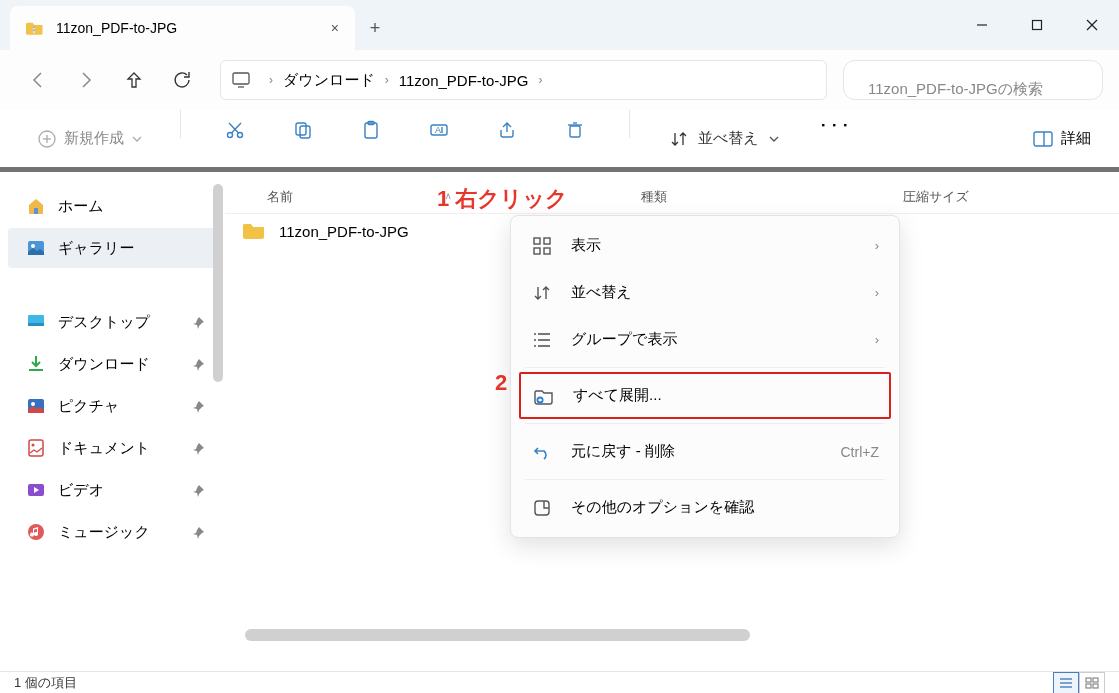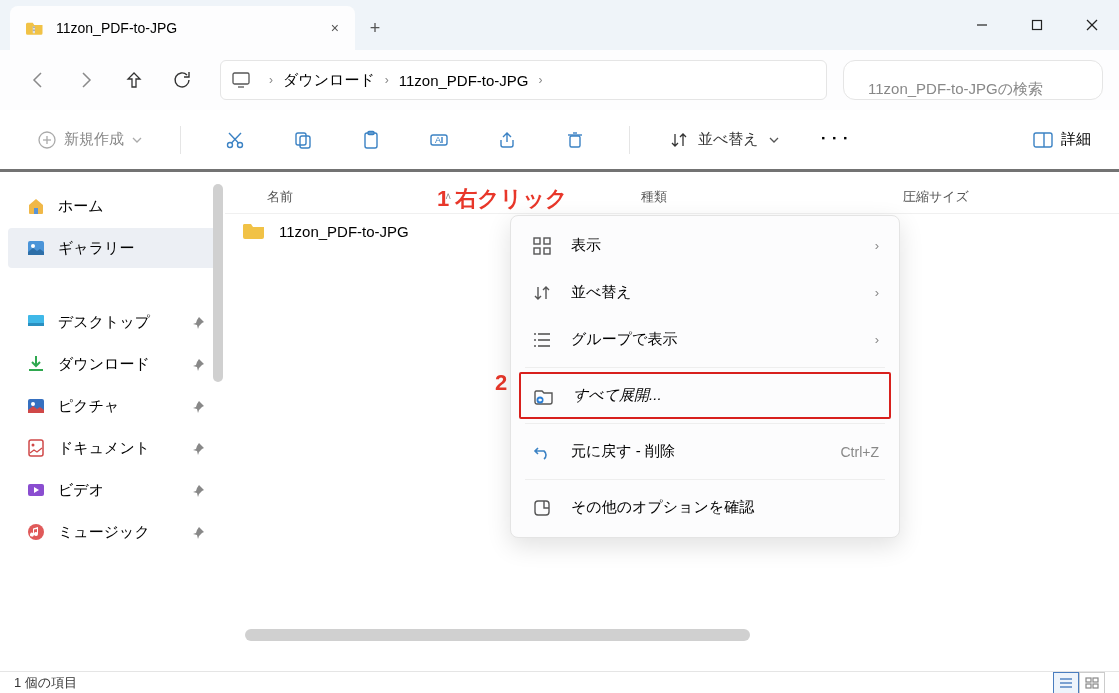--- a/index.html
+++ b/index.html
@@ -20,21 +20,21 @@
 .navbar { height: 60px; background: #fdfdfe; display: flex; align-items: center; padding: 0 16px; gap: 4px; }
 .nav-btn { width: 44px; height: 40px; display: flex; align-items: center; justify-content: center; color: #888; cursor: pointer; border-radius: 4px; }
 .nav-btn.enabled { color: #333; }
 .breadcrumb { flex: 1; height: 40px; border: 1px solid #e5e5e5; border-radius: 6px; display: flex; align-items: center; padding: 0 10px; margin: 0 12px; background: #fff; }
 .bc-icon { width: 20px; height: 20px; margin-right: 8px; color: #555; }
 .bc-sep { color: #888; margin: 0 10px; font-size: 12px; }
 .bc-seg { font-size: 15px; }
 .search { width: 260px; height: 40px; border: 1px solid #e5e5e5; border-radius: 12px; display: flex; align-items: flex-end; padding: 0 24px; color: #888; font-size: 15px; background: #fff; }
 
 
-.toolbar { height: 62px; border-bottom: 3px solid #737373; display: flex; align-items: center; padding: 0 28px; gap: 16px; background: #fff; }
+.toolbar { height: 62px; border-bottom: 5px solid #737373; display: flex; padding: 0 28px; gap: 16px; background: #fff; }
 .tb-new { display: flex; align-items: center; gap: 8px; color: #888; font-size: 15px; padding: 6px 10px; cursor: pointer; }
 .tb-sep { width: 1px; height: 28px; background: #e5e5e5; margin: 0 12px; }
 .tb-btn { width: 52px; height: 40px; display: flex; align-items: center; justify-content: center; color: #3b82c4; cursor: pointer; }
 .tb-sort { display: flex; align-items: center; gap: 10px; color: #333; font-size: 15px; padding: 6px 12px; cursor: pointer; }
 .tb-more { font-size: 18px; padding: 6px 12px; cursor: pointer; letter-spacing: 2px; }
 .tb-spacer { flex: 1; }
 .tb-detail { display: flex; align-items: center; gap: 8px; font-size: 15px; cursor: pointer; }
 
 
 .body { display: flex; height: 475px; background: #fff; }
@@ -64,21 +64,21 @@
 .anno1 { top: 4px; left: 212px; }
 .anno2 { top: 190px; left: 270px; }
 
 
 .ctxmenu { position: absolute; left: 285px; top: 35px; width: 390px; background: #fcfcfd; border: 1px solid #e4e4e4; border-radius: 8px; box-shadow: 0 8px 24px rgba(0,0,0,0.12); padding: 6px 0; }
 .ctx-item { display: flex; align-items: center; padding: 14px 20px; font-size: 15px; cursor: pointer; position: relative; }
 .ctx-icon { width: 22px; margin-right: 18px; color: #555; display: flex; justify-content: center; }
 .ctx-chevron { position: absolute; right: 20px; color: #888; font-size: 13px; }
 .ctx-shortcut { position: absolute; right: 20px; color: #888; font-size: 14px; }
 .ctx-sep { height: 1px; background: #eee; margin: 4px 14px; }
-.ctx-highlight { border: 2px solid #d8201d; margin: 2px 8px; border-radius: 2px; padding: 12px 12px; font-style: italic; }
+.ctx-highlight { border: 2px solid #d8201d; margin: 2px 8px; border-radius: 2px; padding: 12px 12px; }
 
 
 .statusbar { position: absolute; left: 0; right: 0; bottom: 0; height: 22px; border-top: 1px solid #e5e5e5; display: flex; align-items: center; padding: 0 14px; font-size: 13px; color: #333; background: #fff; }
 .status-spacer { flex: 1; }
 .view-toggle { display: flex; gap: 0; }
 .vt-btn { width: 26px; height: 22px; border: 1px solid #ccc; display: flex; align-items: center; justify-content: center; cursor: pointer; }
 .vt-btn.active { border-color: #4a7dbf; background: #eef4fb; }
 
 
 svg { display: block; }

